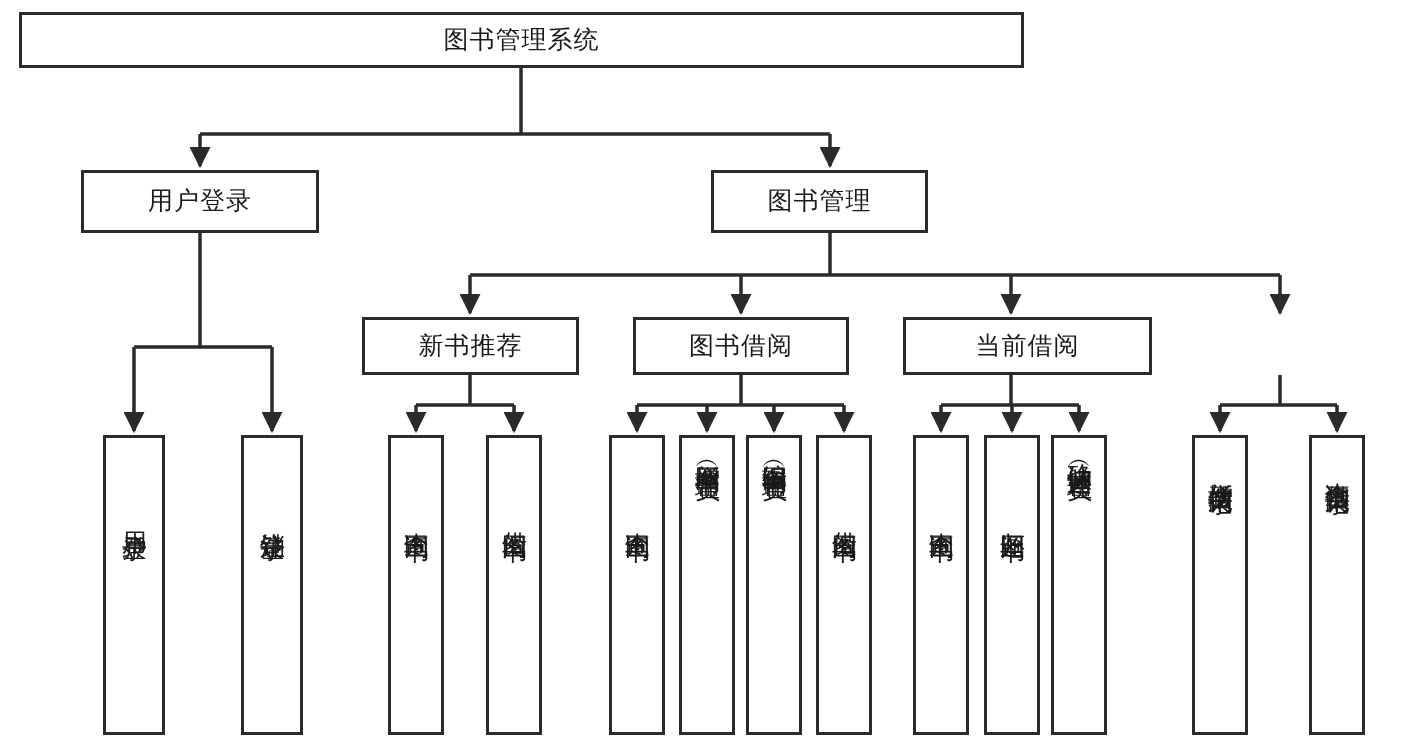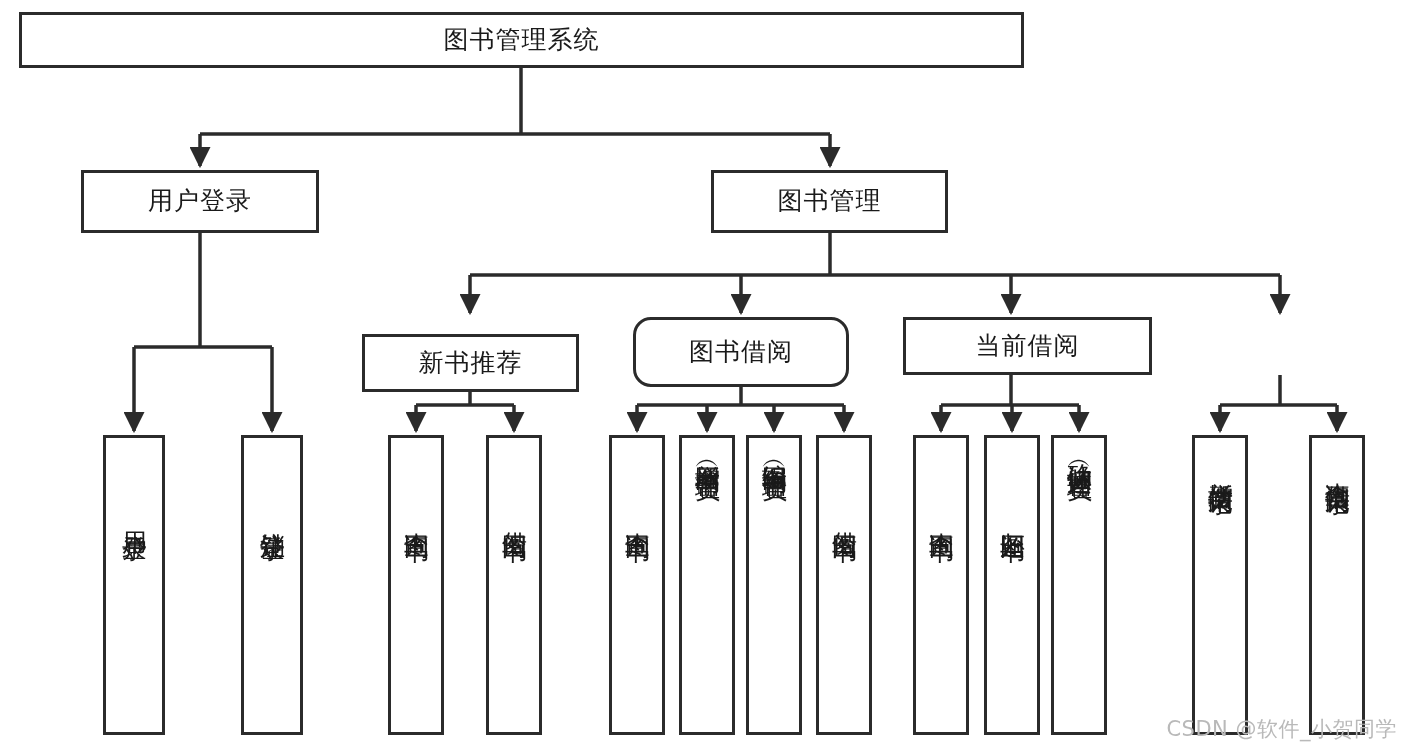--- a/index.html
+++ b/index.html
@@ -135,28 +135,28 @@
     </g>
   </svg>
 
   <div class="node root horiz" style="left:19px;top:12px;width:1005px;height:56px;">
     <span class="label">图书管理系统</span>
   </div>
 
   <div class="node horiz" style="left:81px;top:170px;width:238px;height:63px;">
     <span class="label">用户登录</span>
   </div>
-  <div class="node horiz" style="left:711px;top:170px;width:237px;height:63px;">
+  <div class="node horiz" style="left:711px;top:170px;width:217px;height:63px;">
     <span class="label">图书管理</span>
   </div>
 
-  <div class="node horiz" style="left:362px;top:317px;width:217px;height:58px;margin-top:17px;">
+  <div class="node horiz" style="left:362px;top:317px;width:217px;height:58px;">
     <span class="label">新书推荐</span>
   </div>
-  <div class="node horiz" style="left:633px;top:317px;width:216px;height:70px;border-radius:18px;">
+  <div class="node horiz" style="left:633px;top:317px;width:216px;height:58px;">
     <span class="label">图书借阅</span>
   </div>
   <div class="node horiz" style="left:903px;top:317px;width:249px;height:58px;">
     <span class="label">当前借阅</span>
   </div>
 
   <div class="node vert mid" style="left:103px;top:435px;width:62px;height:300px;">
     <span class="label">用户登录</span>
   </div>
   <div class="node vert mid" style="left:241px;top:435px;width:62px;height:300px;">
@@ -193,15 +193,14 @@
     <span class="label">确认归还（管理员）</span>
   </div>
 
   <div class="node vert" style="left:1192px;top:435px;width:56px;height:300px;padding-top:24px;">
     <span class="label">新增借阅记录</span>
   </div>
   <div class="node vert" style="left:1309px;top:435px;width:56px;height:300px;padding-top:24px;">
     <span class="label">查询借阅记录</span>
   </div>
 
-  <div class="watermark">CSDN @软件_小贺同学</div>
 
 </div>
 
 </body></html>

